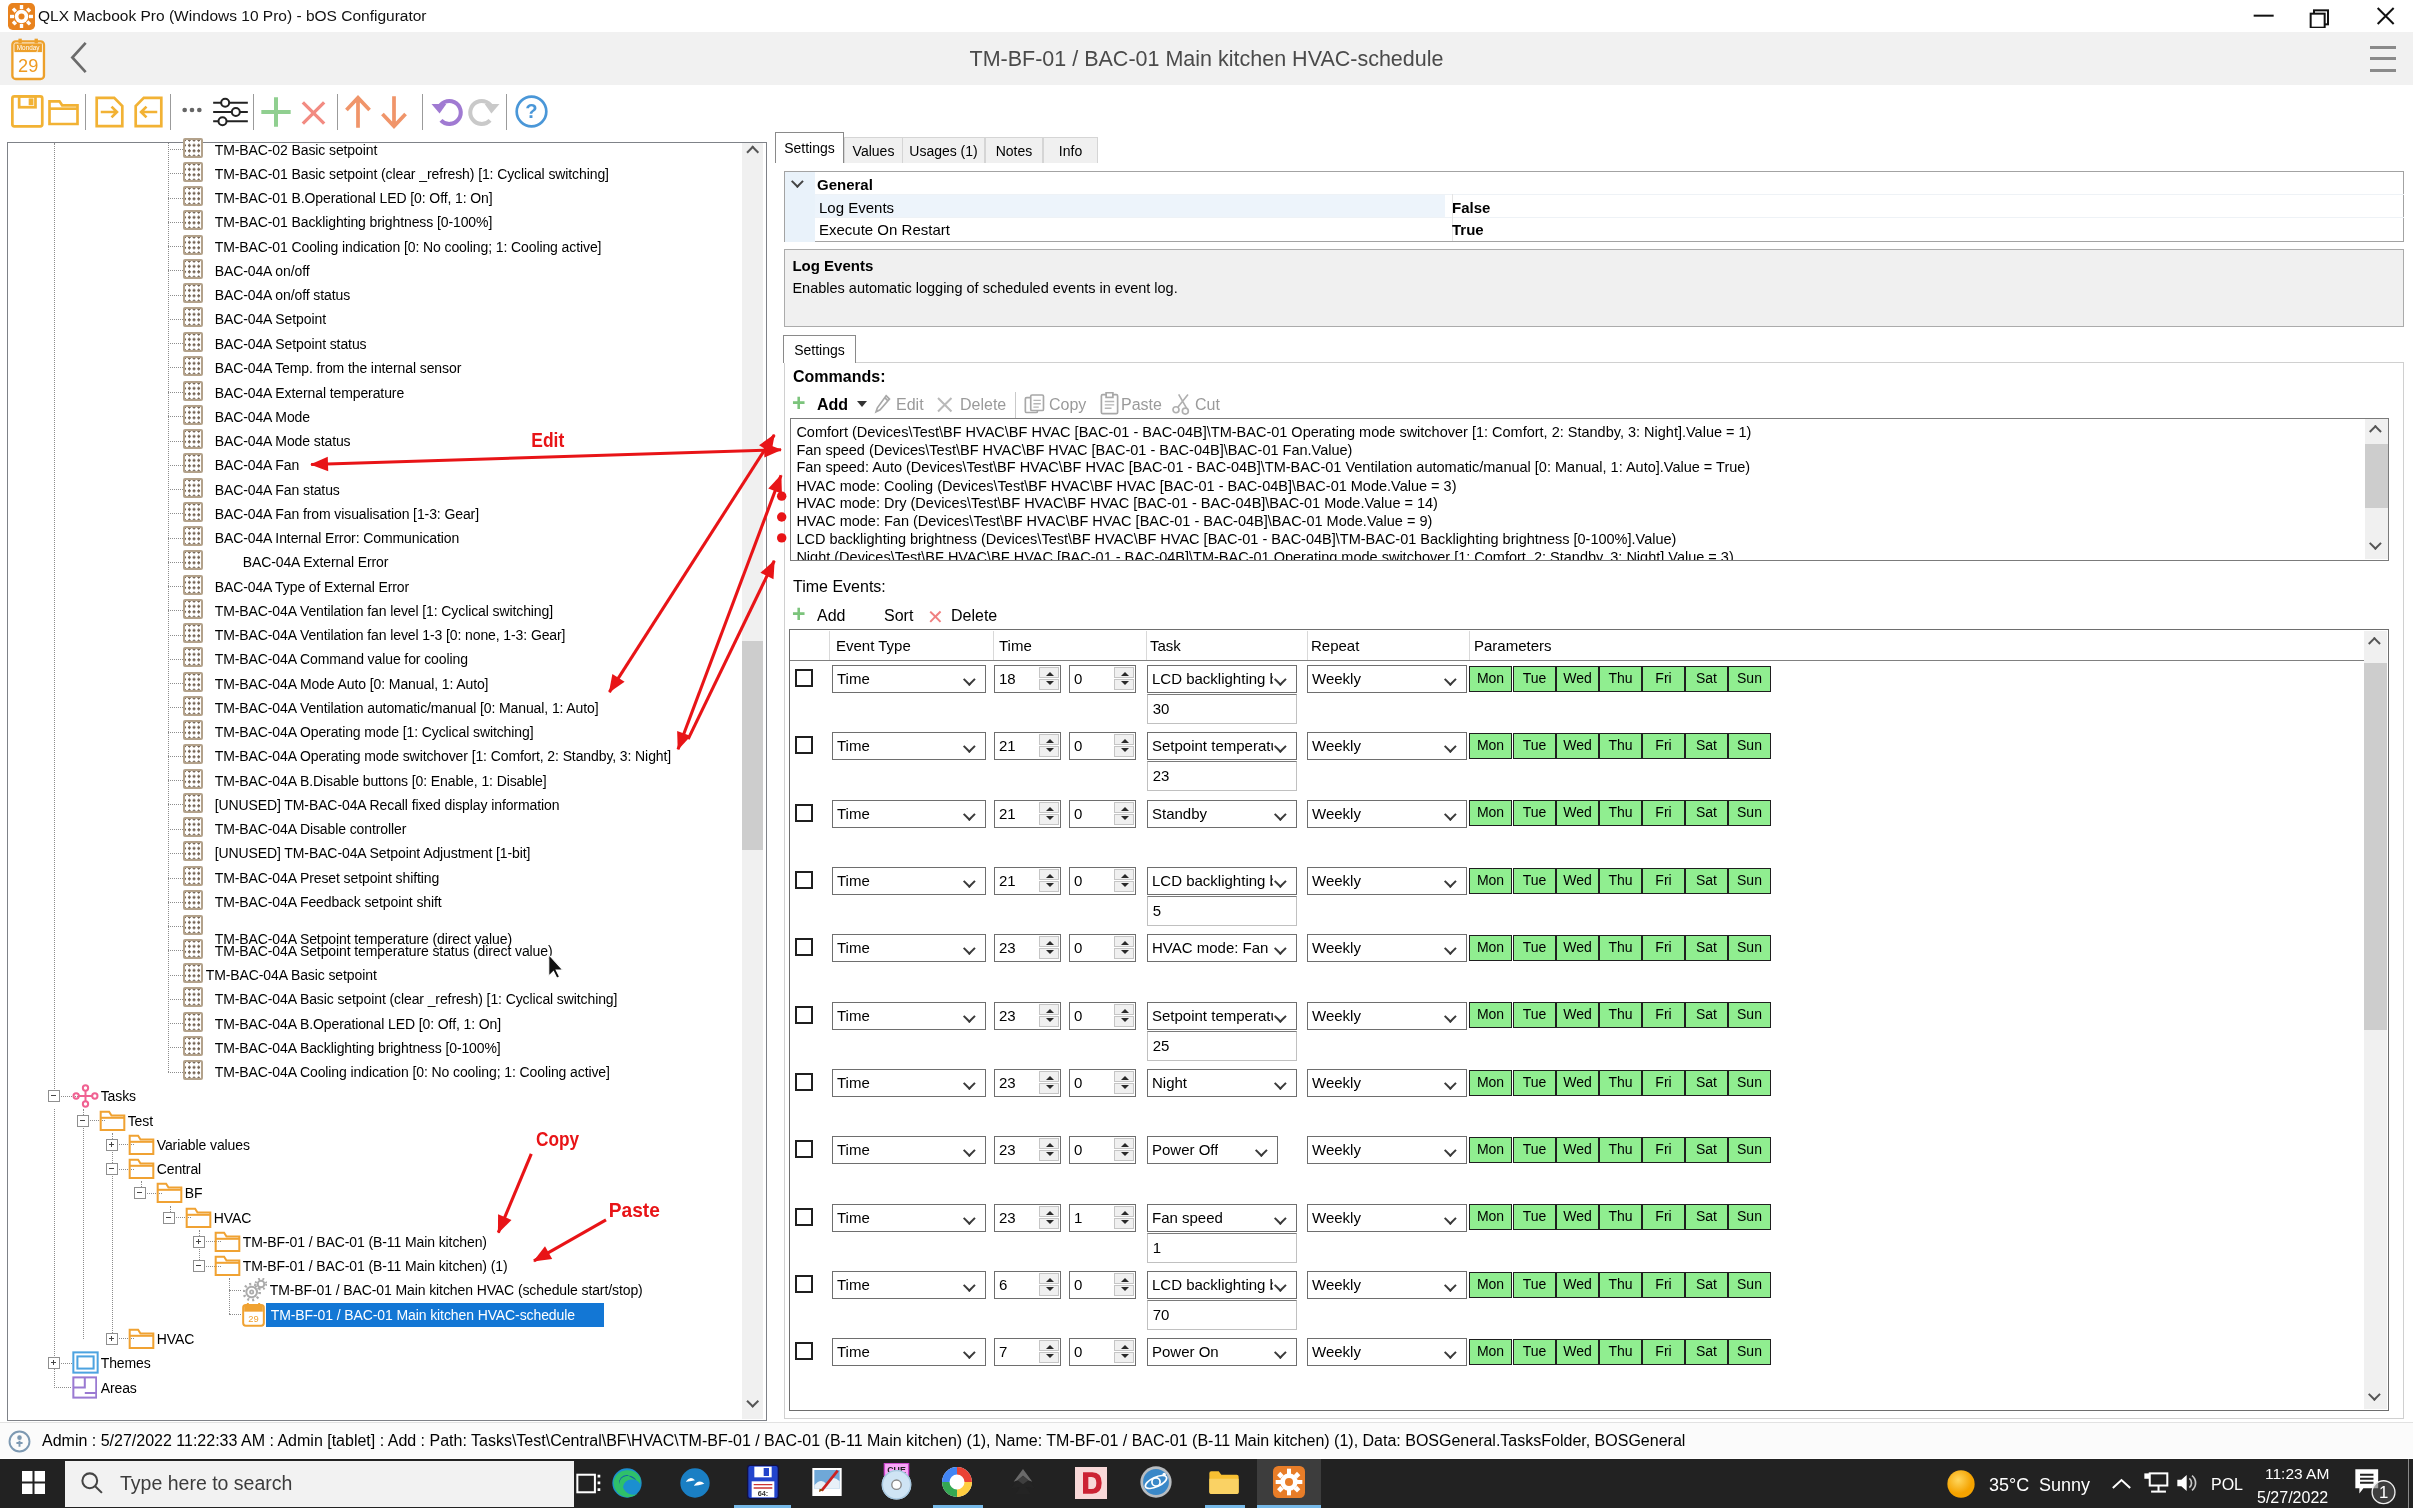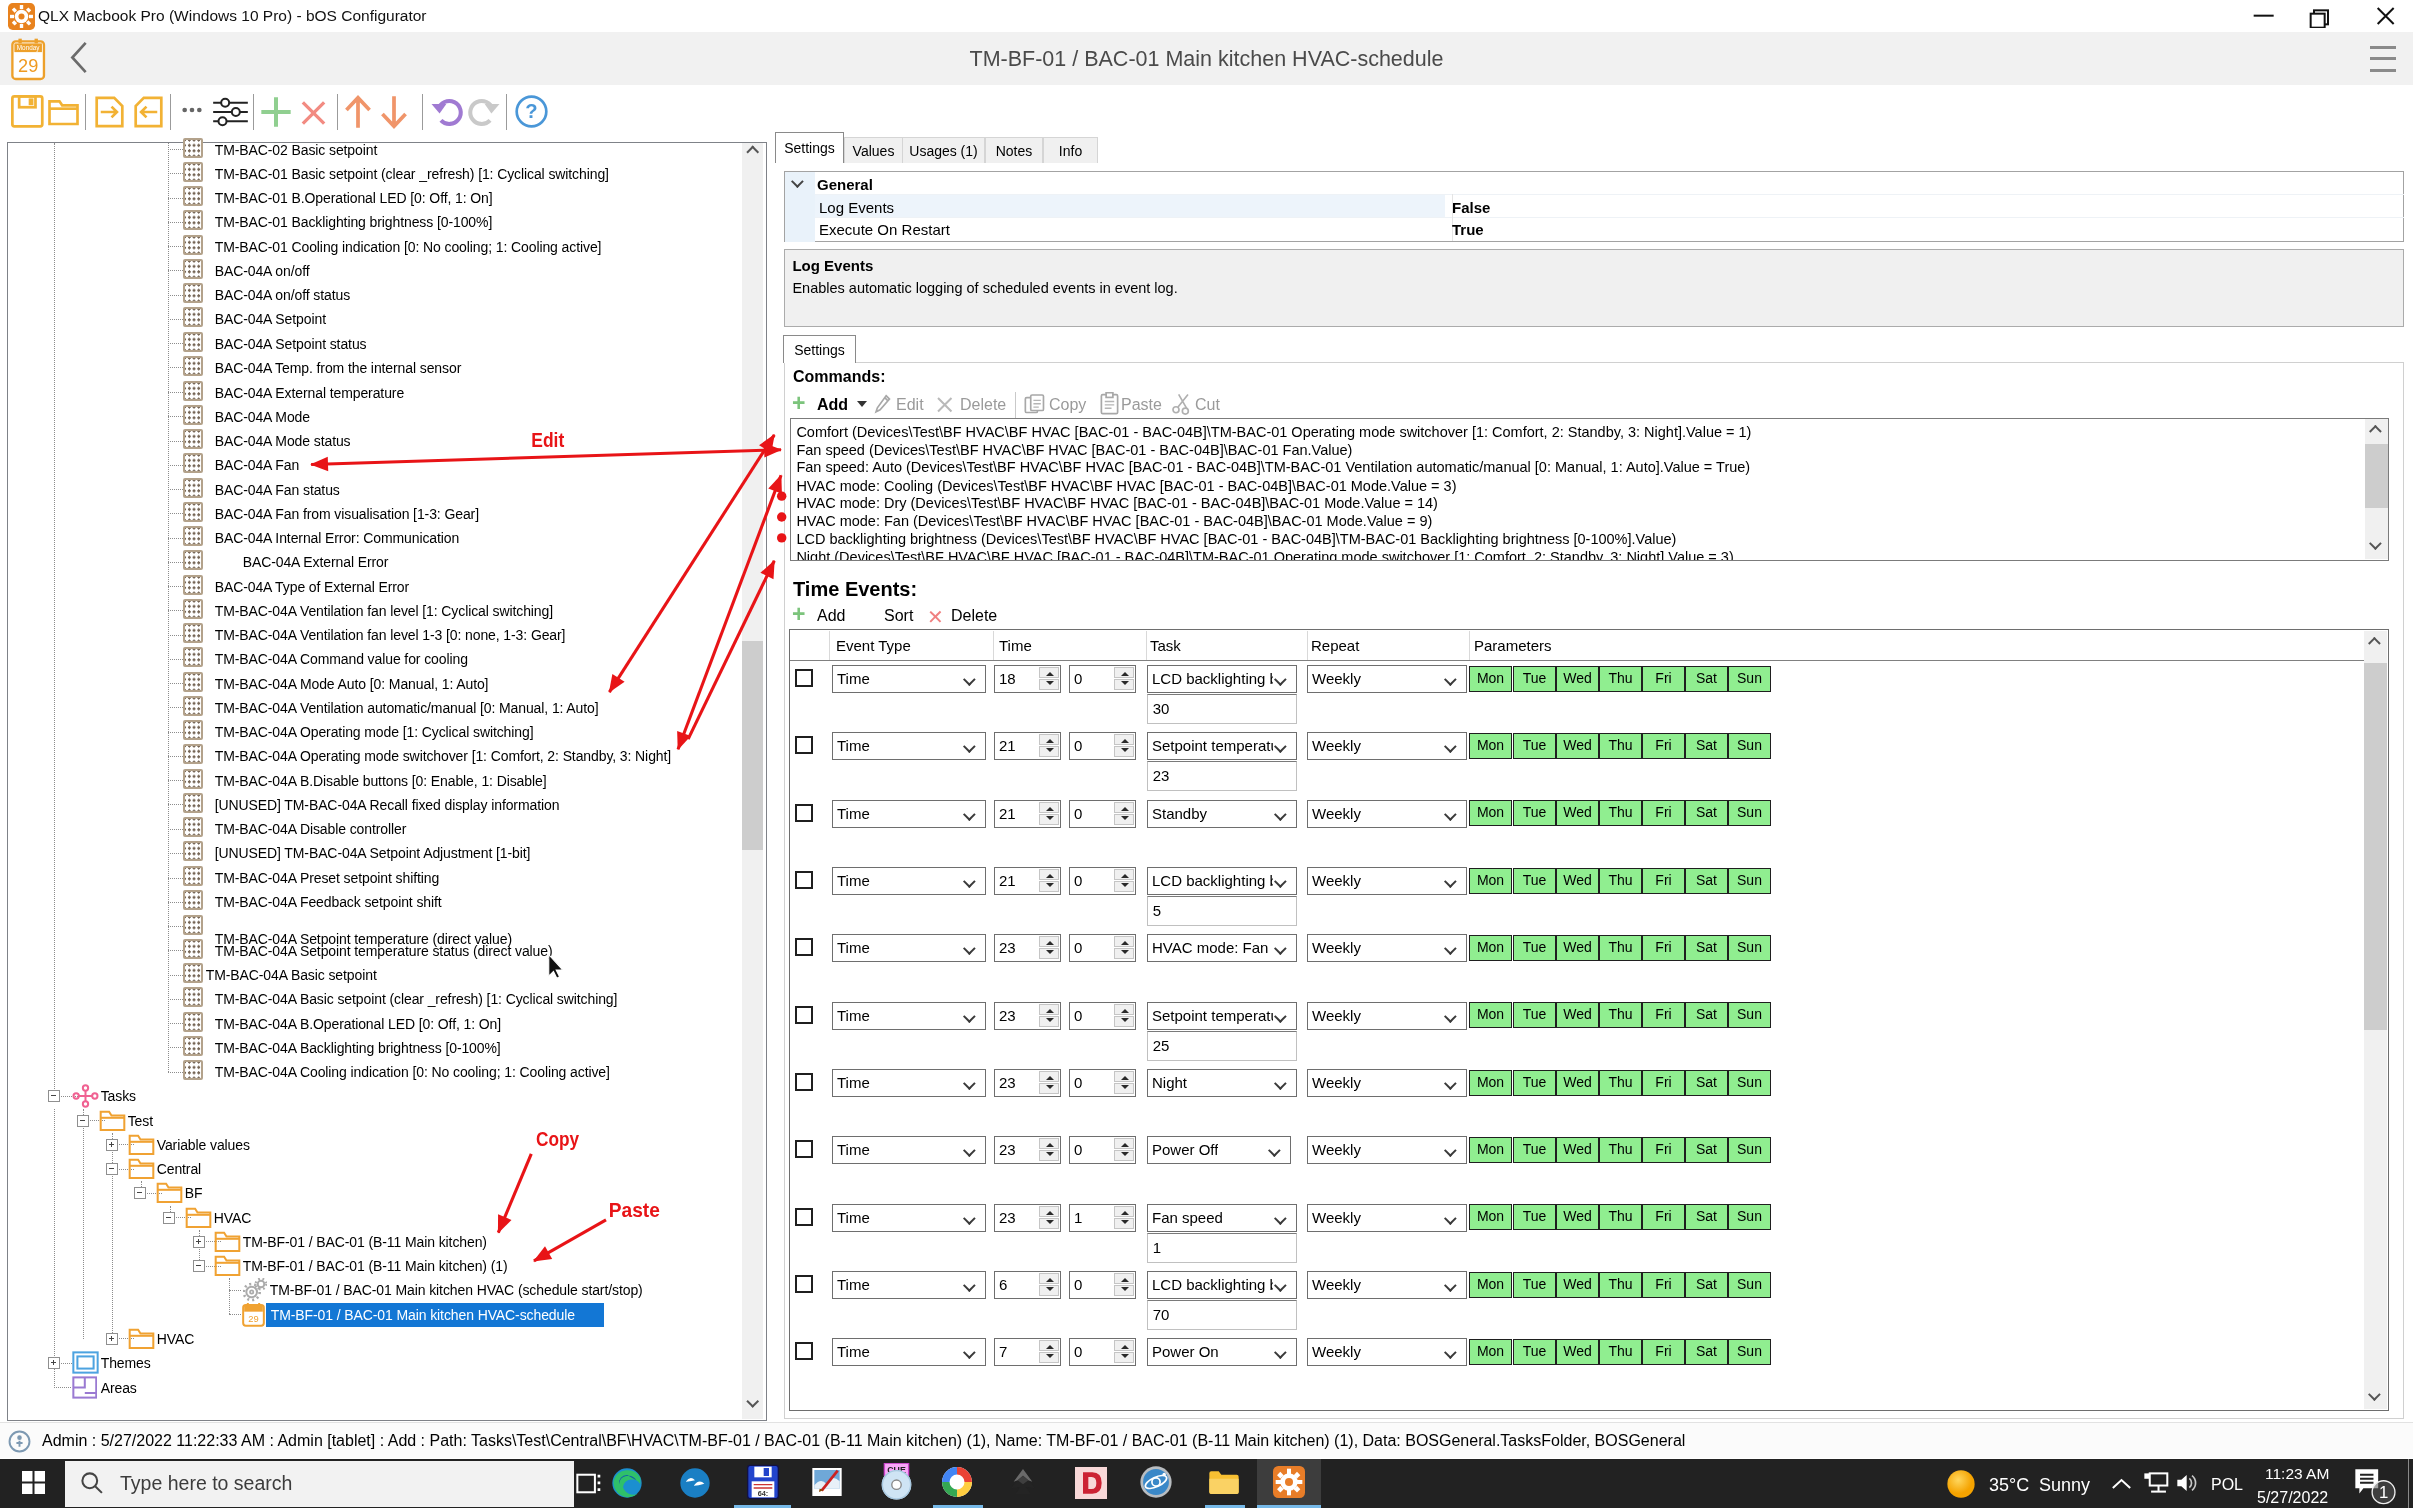--- a/index.html
+++ b/index.html
@@ -657,21 +657,21 @@
     <div class="cmdline" style="position: absolute; top: 59px;">HVAC mode: Cooling (Devices\Test\BF HVAC\BF HVAC [BAC-01 - BAC-04B]\BAC-01 Mode.Value = 3)</div>
     <div class="cmdline" style="position: absolute; top: 76px;">HVAC mode: Dry (Devices\Test\BF HVAC\BF HVAC [BAC-01 - BAC-04B]\BAC-01 Mode.Value = 14)</div>
     <div class="cmdline" style="position: absolute; top: 94px;">HVAC mode: Fan (Devices\Test\BF HVAC\BF HVAC [BAC-01 - BAC-04B]\BAC-01 Mode.Value = 9)</div>
     <div class="cmdline" style="position: absolute; top: 112px;">LCD backlighting brightness (Devices\Test\BF HVAC\BF HVAC [BAC-01 - BAC-04B]\TM-BAC-01 Backlighting brightness [0-100%].Value)</div>
     <div class="cmdline" style="position: absolute; top: 130px;">Night (Devices\Test\BF HVAC\BF HVAC [BAC-01 - BAC-04B]\TM-BAC-01 Operating mode switchover [1: Comfort, 2: Standby, 3: Night].Value = 3)</div>
     <div class="sctrack" style="position: absolute; left: 1574px; top: 0px; width: 23px; height: 140px;"></div>
     <div style="position: absolute; left: 1580px; top: 8px; width: 8.8px; height: 8.8px; border-right: 2px solid rgb(85, 85, 85); border-bottom: 2px solid rgb(85, 85, 85); transform: rotate(-135deg);"></div>
     <div class="scthumb" style="position: absolute; left: 1574px; top: 25px; width: 23px; height: 64px;"></div>
     <div style="position: absolute; left: 1580px; top: 120px; width: 8.8px; height: 8.8px; border-right: 2px solid rgb(85, 85, 85); border-bottom: 2px solid rgb(85, 85, 85); transform: rotate(45deg);"></div>
   </div>
-<div style="position: absolute; left: 793px; top: 578px; font-size: 20px; font-weight: bold;">Time Events:</div>
+<div style="position: absolute; left: 793px; top: 578px; font-size: 16px; font-weight: normal;">Time Events:</div>
 <div style="position: absolute; left: 792px; top: 601px; font-size: 23px; color: rgb(124, 196, 124); font-weight: bold;">+</div>
 <div style="position: absolute; left: 817px; top: 607px; font-size: 16px;">Add</div>
 <div style="position: absolute; left: 884px; top: 607px; font-size: 16px;">Sort</div>
 <div style="position: absolute; left: 927px; top: 605px; font-size: 20px; color: rgb(240, 128, 128);">✕</div>
 <div style="position: absolute; left: 951px; top: 607px; font-size: 16px;">Delete</div>
 <div id="tetable" class="abs" style="position: absolute;">
     <div class="colsep" style="position: absolute; left: 39px;"></div>
     <div class="colsep" style="position: absolute; left: 203px;"></div>
     <div class="colsep" style="position: absolute; left: 356px;"></div>
     <div class="colsep" style="position: absolute; left: 517px;"></div>
@@ -774,21 +774,21 @@
     <div class="daybtn" style="position: absolute; left: 723px; top: 440px;">Tue</div>
     <div class="daybtn" style="position: absolute; left: 766px; top: 440px;">Wed</div>
     <div class="daybtn" style="position: absolute; left: 809px; top: 440px;">Thu</div>
     <div class="daybtn" style="position: absolute; left: 852px; top: 440px;">Fri</div>
     <div class="daybtn" style="position: absolute; left: 895px; top: 440px;">Sat</div>
     <div class="daybtn" style="position: absolute; left: 938px; top: 440px;">Sun</div>
     <div class="cb" style="position: absolute; top: 510px;"></div>
     <div class="dd" style="position: absolute; left: 42px; top: 506px; width: 154px;"><span>Time</span></div>
     <div class="spin" style="position: absolute; left: 204px; top: 506px;">23<div class="spinbtns up" style="position: absolute; right: 1.3px; top: 1.3px; width: 20px; height: 10.8px;"></div><div class="spinbtns dn" style="position: absolute; right: 1.3px; top: 12.8px; width: 20px; height: 10.8px;"></div></div>
     <div class="spin" style="position: absolute; left: 279px; top: 506px;">0<div class="spinbtns up" style="position: absolute; right: 1.3px; top: 1.3px; width: 20px; height: 10.8px;"></div><div class="spinbtns dn" style="position: absolute; right: 1.3px; top: 12.8px; width: 20px; height: 10.8px;"></div></div>
-    <div class="dd" style="position: absolute; left: 357px; top: 506px; width: 144px;"><span>Power Off</span></div>
+    <div class="dd" style="position: absolute; left: 357px; top: 506px; width: 131px;"><span>Power Off</span></div>
     <div class="dd" style="position: absolute; left: 517px; top: 506px; width: 160px;"><span>Weekly</span></div>
     <div class="daybtn" style="position: absolute; left: 679px; top: 507px;">Mon</div>
     <div class="daybtn" style="position: absolute; left: 723px; top: 507px;">Tue</div>
     <div class="daybtn" style="position: absolute; left: 766px; top: 507px;">Wed</div>
     <div class="daybtn" style="position: absolute; left: 809px; top: 507px;">Thu</div>
     <div class="daybtn" style="position: absolute; left: 852px; top: 507px;">Fri</div>
     <div class="daybtn" style="position: absolute; left: 895px; top: 507px;">Sat</div>
     <div class="daybtn" style="position: absolute; left: 938px; top: 507px;">Sun</div>
     <div class="cb" style="position: absolute; top: 578px;"></div>
     <div class="dd" style="position: absolute; left: 42px; top: 574px; width: 154px;"><span>Time</span></div>

